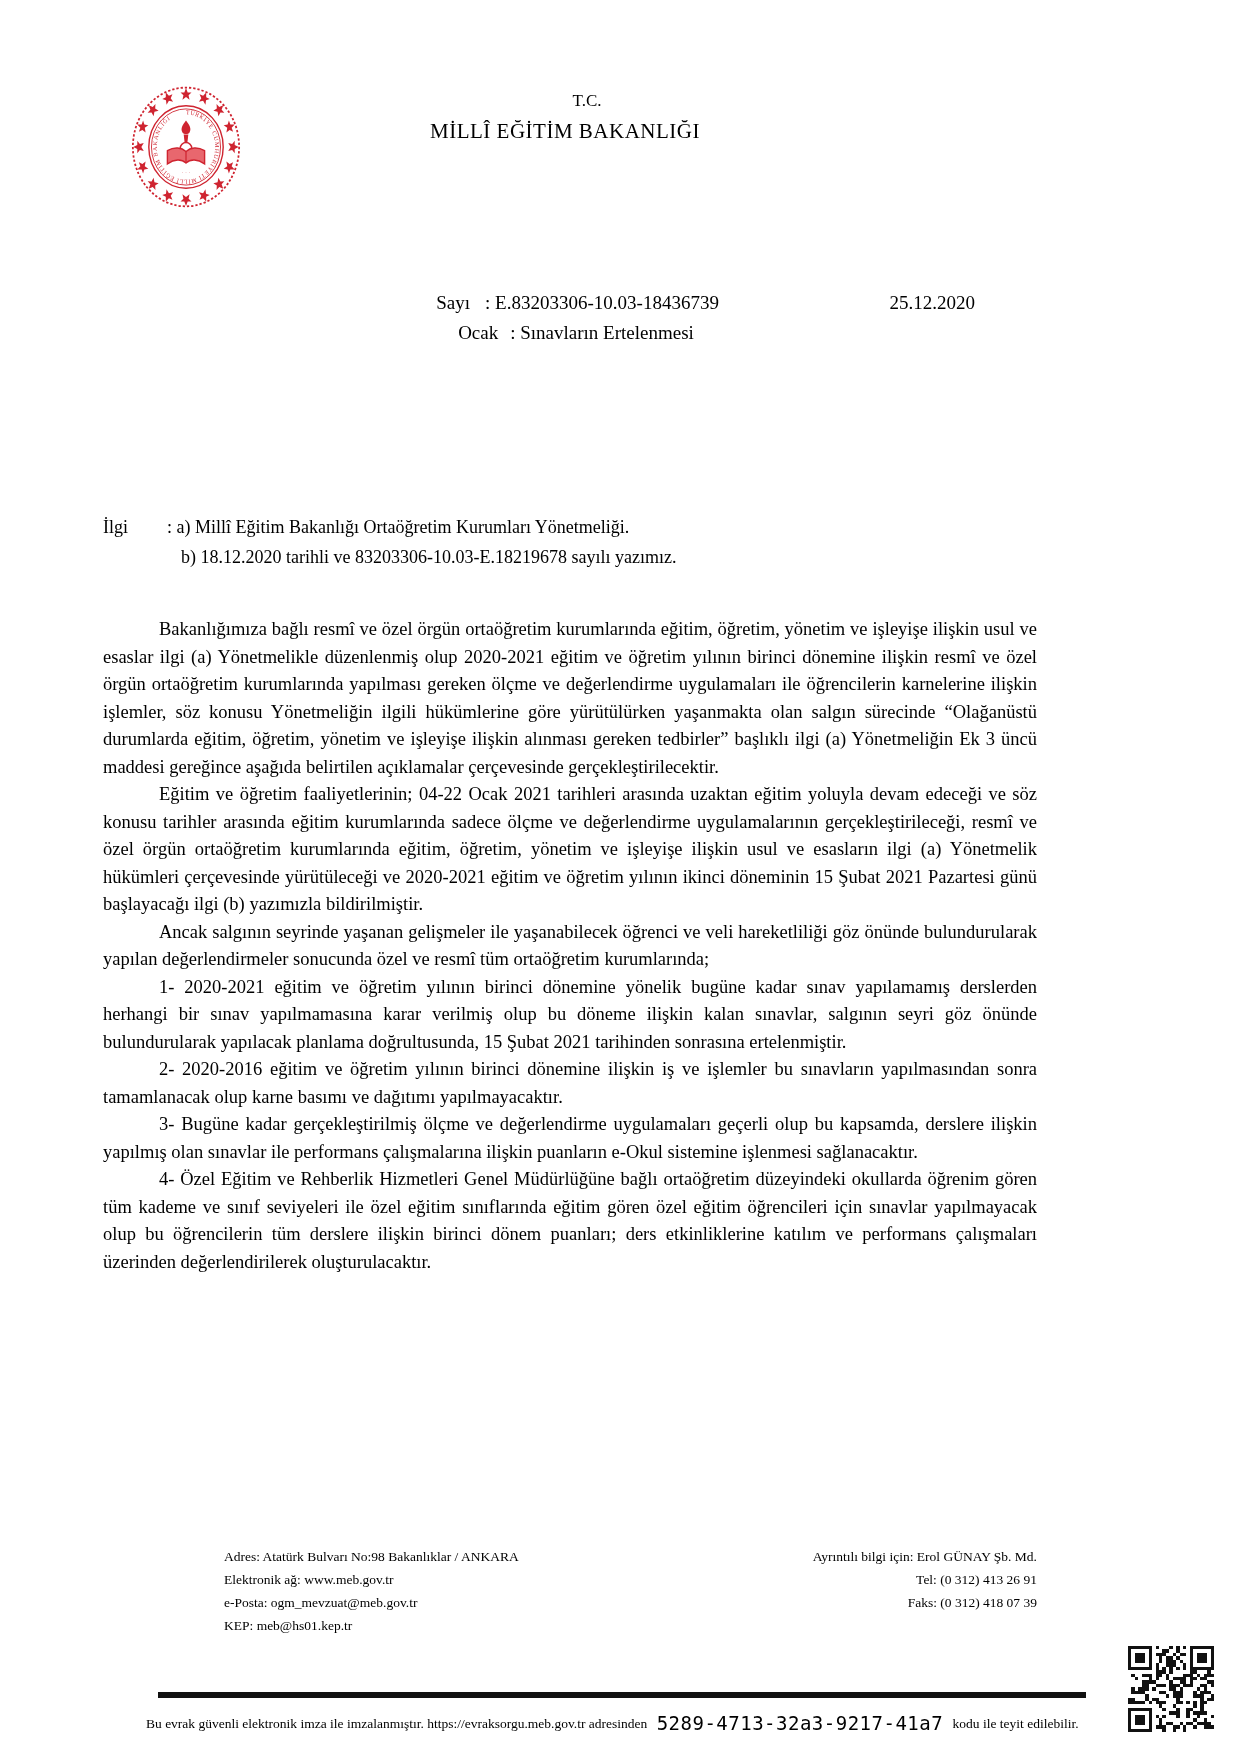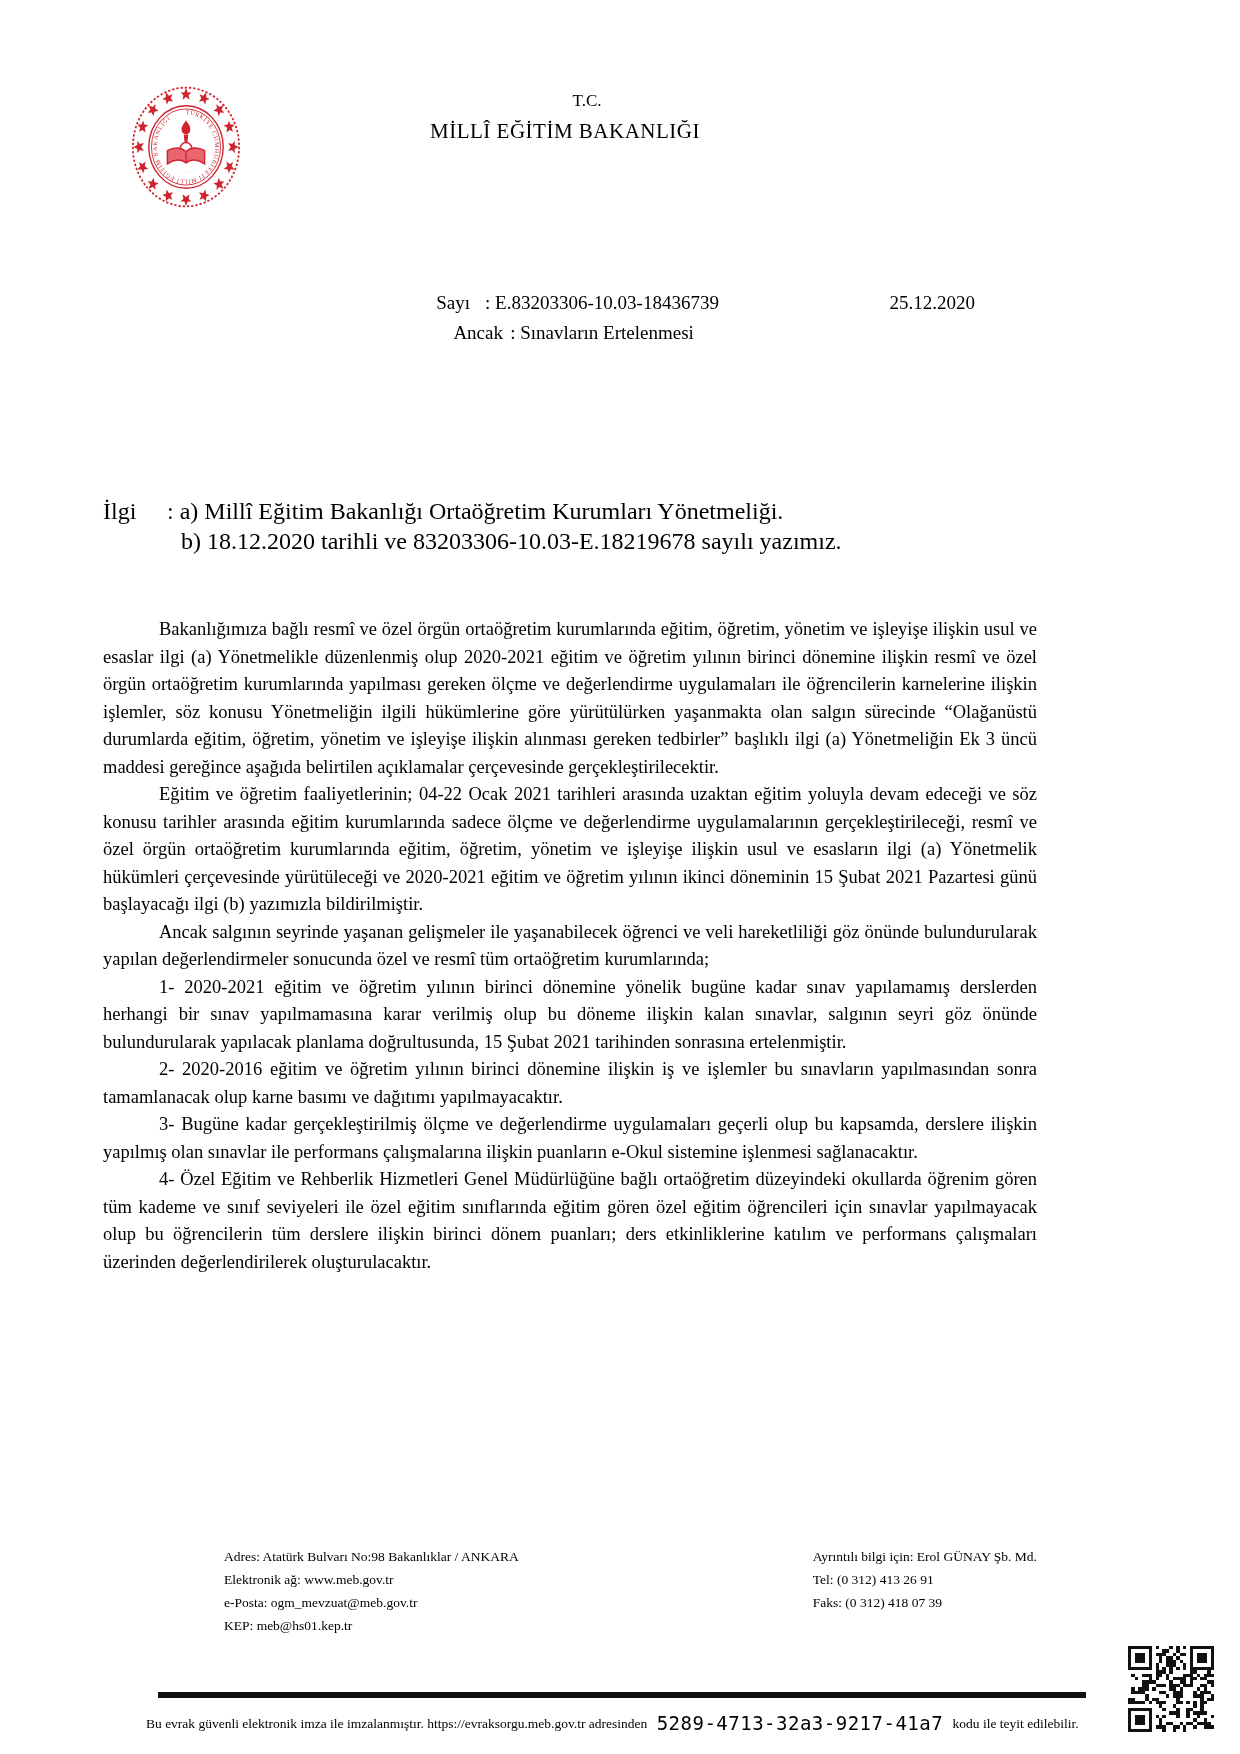--- a/index.html
+++ b/index.html
@@ -25,33 +25,33 @@
   .meta{position:absolute;left:103px;top:288px;width:934px;font-size:19px;line-height:30px;}
   .meta .row{position:relative;text-align:center;}
   .meta .label{display:inline-block;width:64px;}
   .meta .date{position:absolute;top:0;right:62px;}
   
   .doc-title{
     position:absolute;top:414px;left:0;width:1130px;
     text-align:center;font-size:20px;letter-spacing:.5px;
   }
   
-  .ilgi{position:absolute;left:103px;top:496px;width:934px;font-size:24px;line-height:30px;}
+  .ilgi{position:absolute;left:103px;top:512px;width:934px;font-size:18px;line-height:30px;}
   .ilgi .label{display:inline-block;width:64px;}
   .ilgi .line-b{padding-left:78px;}
   
   .body-text{
     position:absolute;left:103px;top:616px;width:934px;
     font-size:18.5px;line-height:27.5px;text-align:justify;
   }
   .body-text p{margin:0;text-indent:56px;}
   
   .footer-info{position:absolute;left:0;top:1545px;width:1240px;font-size:13.5px;line-height:23px;}
   .addr{position:absolute;left:224px;top:0;}
-  .contact{position:absolute;right:203px;top:0;margin-left:15px;}
+  .contact{position:absolute;right:203px;top:0;text-align:right;margin-left:15px;}
   
   .bottom-bar{position:absolute;left:158px;top:1692px;width:928px;height:6px;background:#111;}
   .verification{
     position:absolute;left:146px;top:1712px;width:980px;
     font-size:13.5px;white-space:nowrap;
   }
   .verification .code{
     font-family:"DejaVu Sans Mono", monospace;
     font-size:19px;letter-spacing:.5px;vertical-align:-2px;padding:0 6px;
   }
@@ -111,21 +111,21 @@
     <div class="tc">T.C.</div>
     <div class="ministry">MİLLÎ EĞİTİM BAKANLIĞI</div>
   </div>
 
   <div class="meta">
     <div class="row">
       <span class="label">Sayı</span><span>: E.83203306-10.03-18436739</span>
       <span class="date">25.12.2020</span>
     </div>
     <div class="row">
-      <span class="label">Ancak</span><span>: Sınavların Ertelenmesi</span>
+      <span class="label">Ocak</span><span>: Sınavların Ertelenmesi</span>
     </div>
   </div>
 
 
   <div class="ilgi">
     <div>
       <span class="label">İlgi</span><span>: a) Millî Eğitim Bakanlığı Ortaöğretim Kurumları Yönetmeliği.</span>
     </div>
     <div class="line-b">b) 18.12.2020 tarihli ve 83203306-10.03-E.18219678 sayılı yazımız.</div>
   </div>

